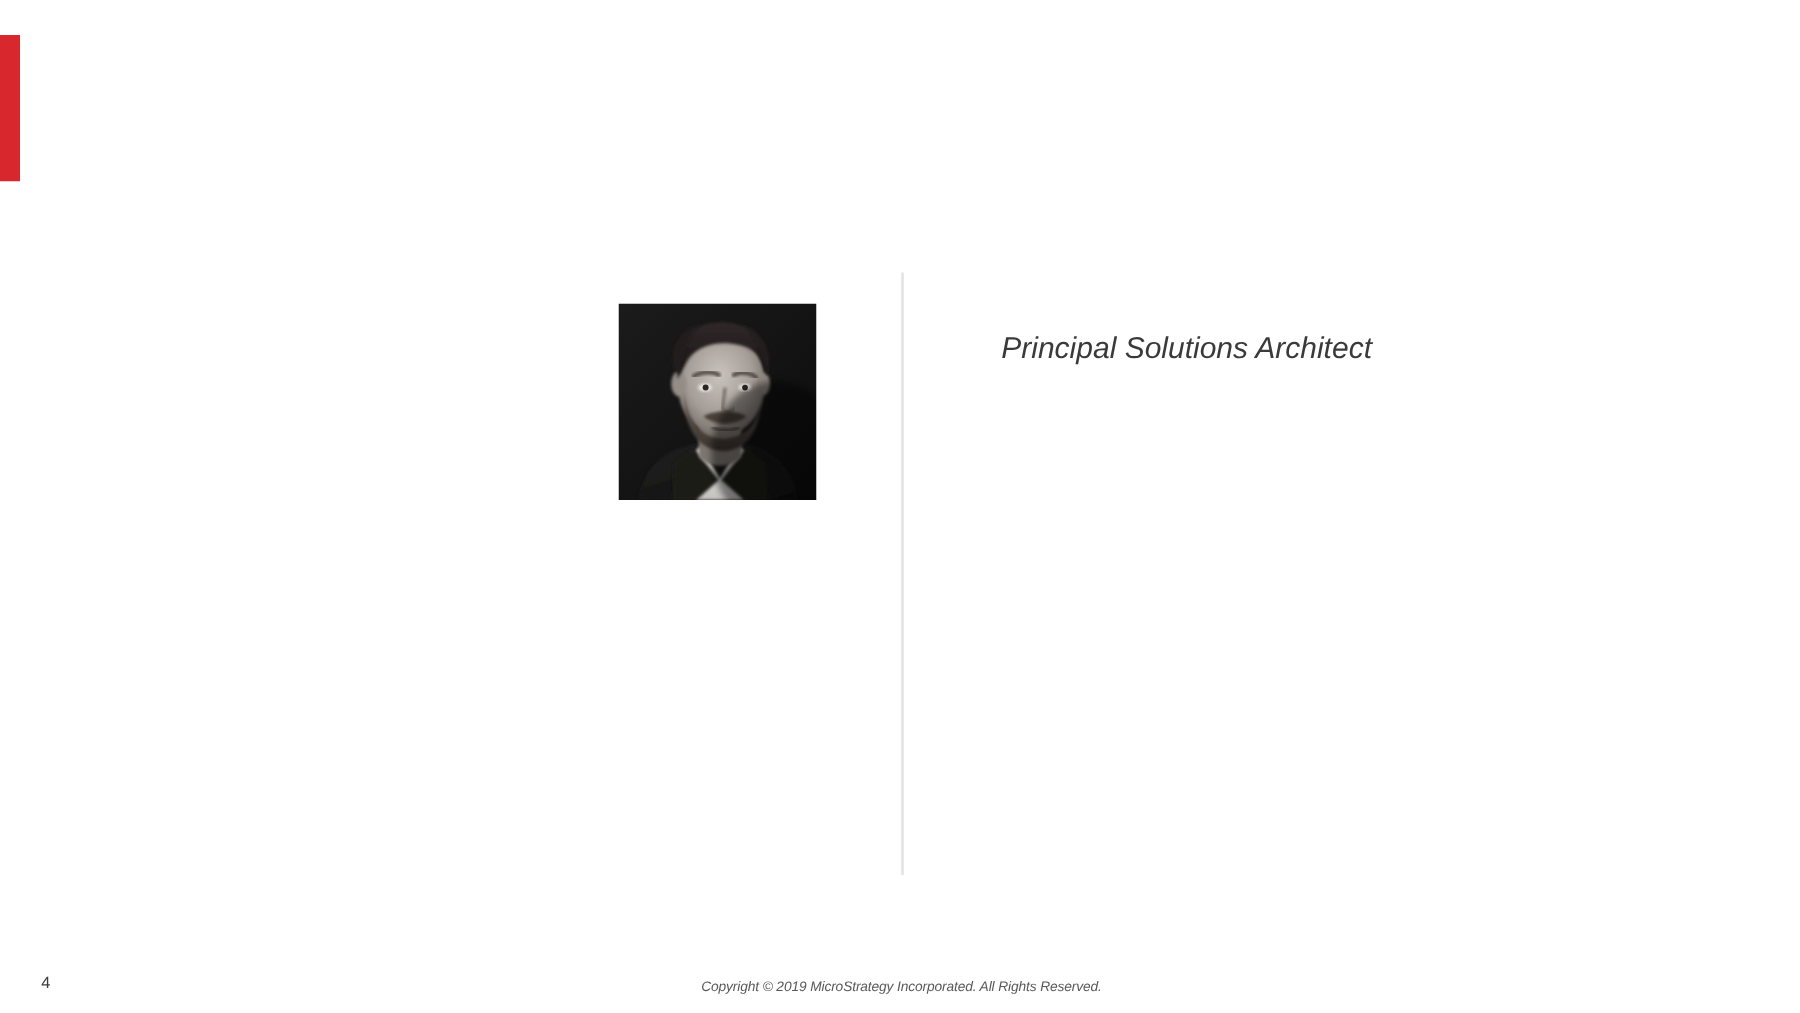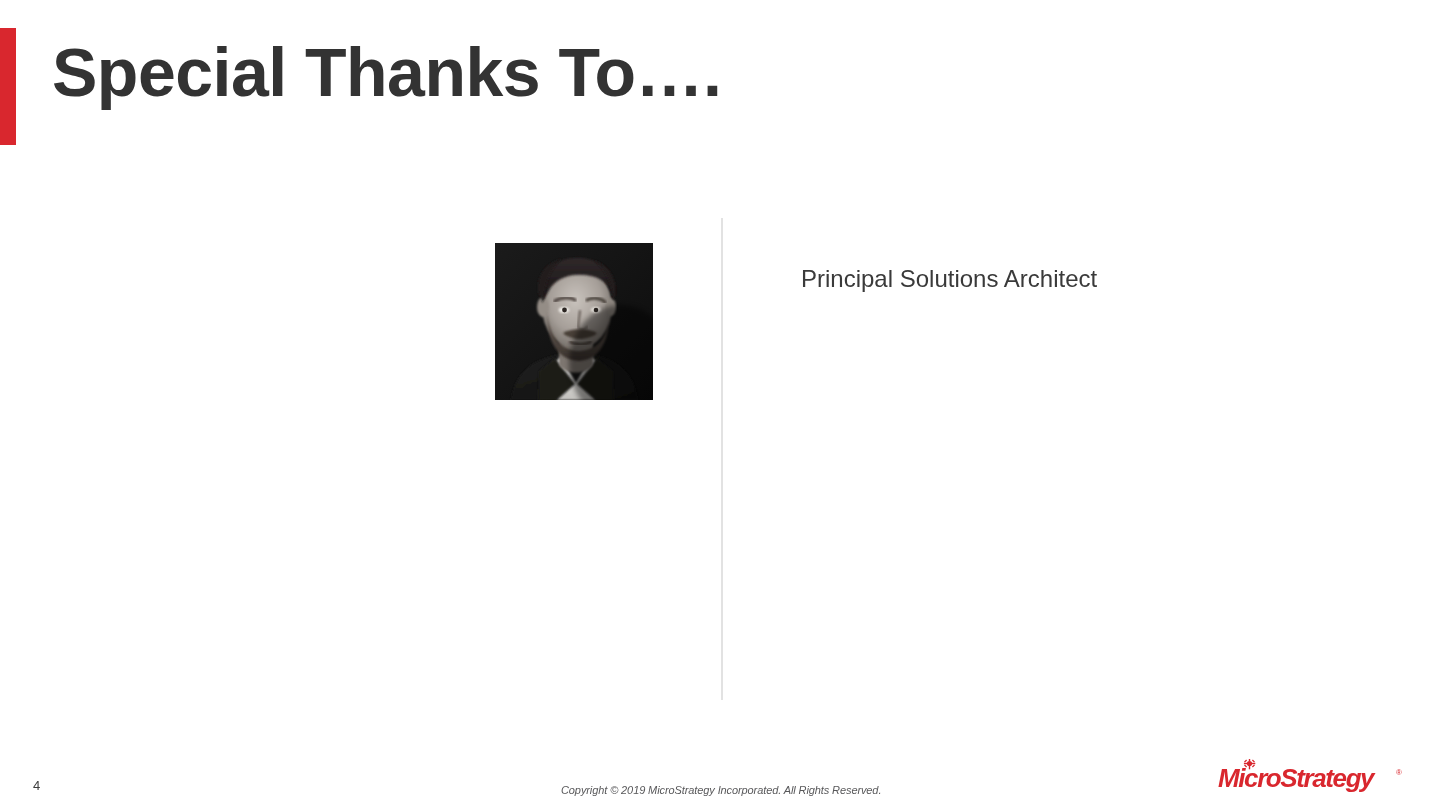--- a/index.html
+++ b/index.html
@@ -77,20 +77,21 @@
     color: #333333;
     line-height: 32px;
     white-space: nowrap;
   }
   .person-role {
     font-size: 24px;
     font-weight: normal;
     color: #3a3a3a;
     line-height: 32px;
     white-space: nowrap;
+    font-style: italic;
   }
 
   
   .page-number {
     position: absolute;
     left: 33px;
     top: 778px;
     font-size: 13px;
     color: #3d3d3d;
   }
@@ -115,21 +116,20 @@
   }
   .logo svg { display: block; }
 </style>
 </head>
 <body>
 
 <div class="slide">
 
   <div class="accent-bar"></div>
 
-  <div class="slide-title">Special Thanks To….</div>
 
   <div class="divider"></div>
 
   <div class="portrait">
     <svg viewBox="0 0 158 157" xmlns="http://www.w3.org/2000/svg">
       <defs>
         <linearGradient id="bgGrad" x1="0" y1="0" x2="1" y2="1">
           <stop offset="0%" stop-color="#1b1b1b"></stop>
           <stop offset="55%" stop-color="#131313"></stop>
           <stop offset="100%" stop-color="#0c0c0c"></stop>
@@ -206,34 +206,14 @@
   </div>
 
   <div class="person-block">
     <div class="person-role">Principal Solutions Architect</div>
   </div>
 
   <div class="page-number">4</div>
 
   <div class="copyright">Copyright © 2019 MicroStrategy Incorporated. All Rights Reserved.</div>
 
-  <div class="logo">
-    <svg width="200" height="36" viewBox="0 0 200 36" xmlns="http://www.w3.org/2000/svg">
-      <g fill="#d9272e">
-
-        <g transform="translate(31.5,4.5)">
-          <circle cx="0" cy="0" r="2.6"></circle>
-          <rect x="-0.7" y="-5.6" width="1.4" height="3.4"></rect>
-          <rect x="-0.7" y="2.4" width="1.4" height="3.4"></rect>
-          <rect x="-5.6" y="-0.7" width="3.4" height="1.4"></rect>
-          <rect x="2.4" y="-0.7" width="3.4" height="1.4"></rect>
-          <rect x="-4.6" y="-4.0" width="1.3" height="3.0" transform="rotate(45 -4 -2.5)"></rect>
-          <rect x="3.3" y="1.0" width="1.3" height="3.0" transform="rotate(45 4 2.5)"></rect>
-          <rect x="3.3" y="-4.0" width="1.3" height="3.0" transform="rotate(-45 4 -2.5)"></rect>
-          <rect x="-4.6" y="1.0" width="1.3" height="3.0" transform="rotate(-45 -4 2.5)"></rect>
-        </g>
-        <text x="0" y="28" font-family="'Liberation Sans', sans-serif" font-size="26" font-weight="bold" font-style="italic" letter-spacing="-1.4" fill="#d9272e">MicroStrategy</text>
-        <text x="178" y="16" font-family="'Liberation Sans', sans-serif" font-size="8" fill="#d9272e">®</text>
-      </g>
-    </svg>
-  </div>
 
 </div>
 
 </body></html>

